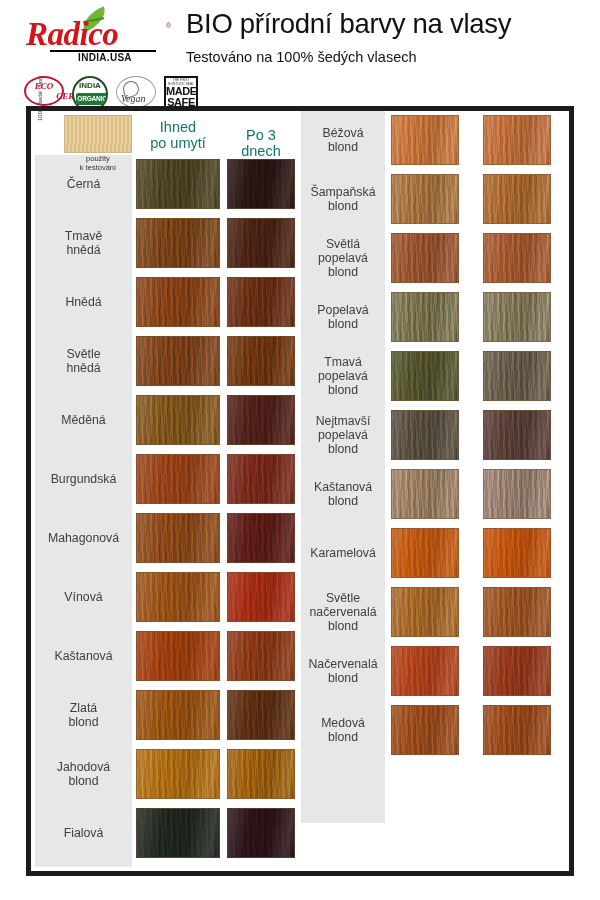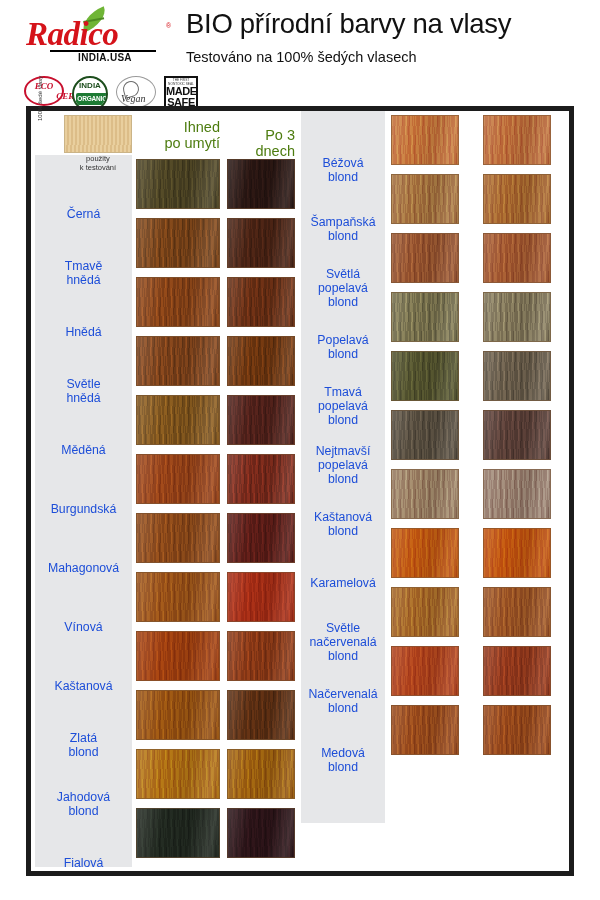--- a/index.html
+++ b/index.html
@@ -119,41 +119,41 @@
     border:5px solid #1c1c1c;background:#ffffff;box-sizing:border-box;
   }
   .inner{position:absolute;left:0;top:0;width:538px;height:760px;}
 
   
   .labelcol{position:absolute;top:0;background:#e6e7e9;}
   .labelcol.left{left:4px;width:97px;top:44px;height:712px;}
   .labelcol.right{left:270px;width:84px;top:0;height:712px;}
 
   .colhead{
-    position:absolute;text-align:right;font-size:14.5px;color:#4d7c0f;line-height:16px;
+    position:absolute;text-align:center;font-size:14.5px;color:#0f766e;line-height:16px;
   }
 
   .swatch-head{
     position:absolute;left:33px;top:4px;width:68px;height:38px;
     border:1px solid #cbb487;box-sizing:border-box;
   }
   .swatch-head-cap{
     position:absolute;left:25px;top:43px;width:84px;text-align:center;
     font-size:7.5px;color:#333;line-height:9px;
   }
   .vlabel{
     position:absolute;left:-6px;top:6px;width:44px;
     font-size:6px;color:#333;
     transform:rotate(-90deg);transform-origin:left top;
     white-space:nowrap;
   }
   .vlabel-wrap{position:absolute;left:12px;top:4px;width:12px;height:40px;}
 
   .rowlabel{
-    position:absolute;text-align:center;font-size:12.3px;color:#1d4ed8;line-height:14px;margin-top:30px;
+    position:absolute;text-align:center;font-size:12.3px;color:#404040;line-height:14px;
   }
   .rowlabel.left{left:4px;width:97px;}
   .rowlabel.right{left:270px;width:84px;}
 
   .sw{position:absolute;height:50px;border:1px solid rgba(120,90,60,.55);box-sizing:border-box;overflow:hidden;}
   .sw.c1{left:105px;width:84px;}
   .sw.c2{left:196px;width:68px;}
   .sw.c3{left:360px;width:68px;}
   .sw.c4{left:452px;width:68px;}
   .sw .tex{

